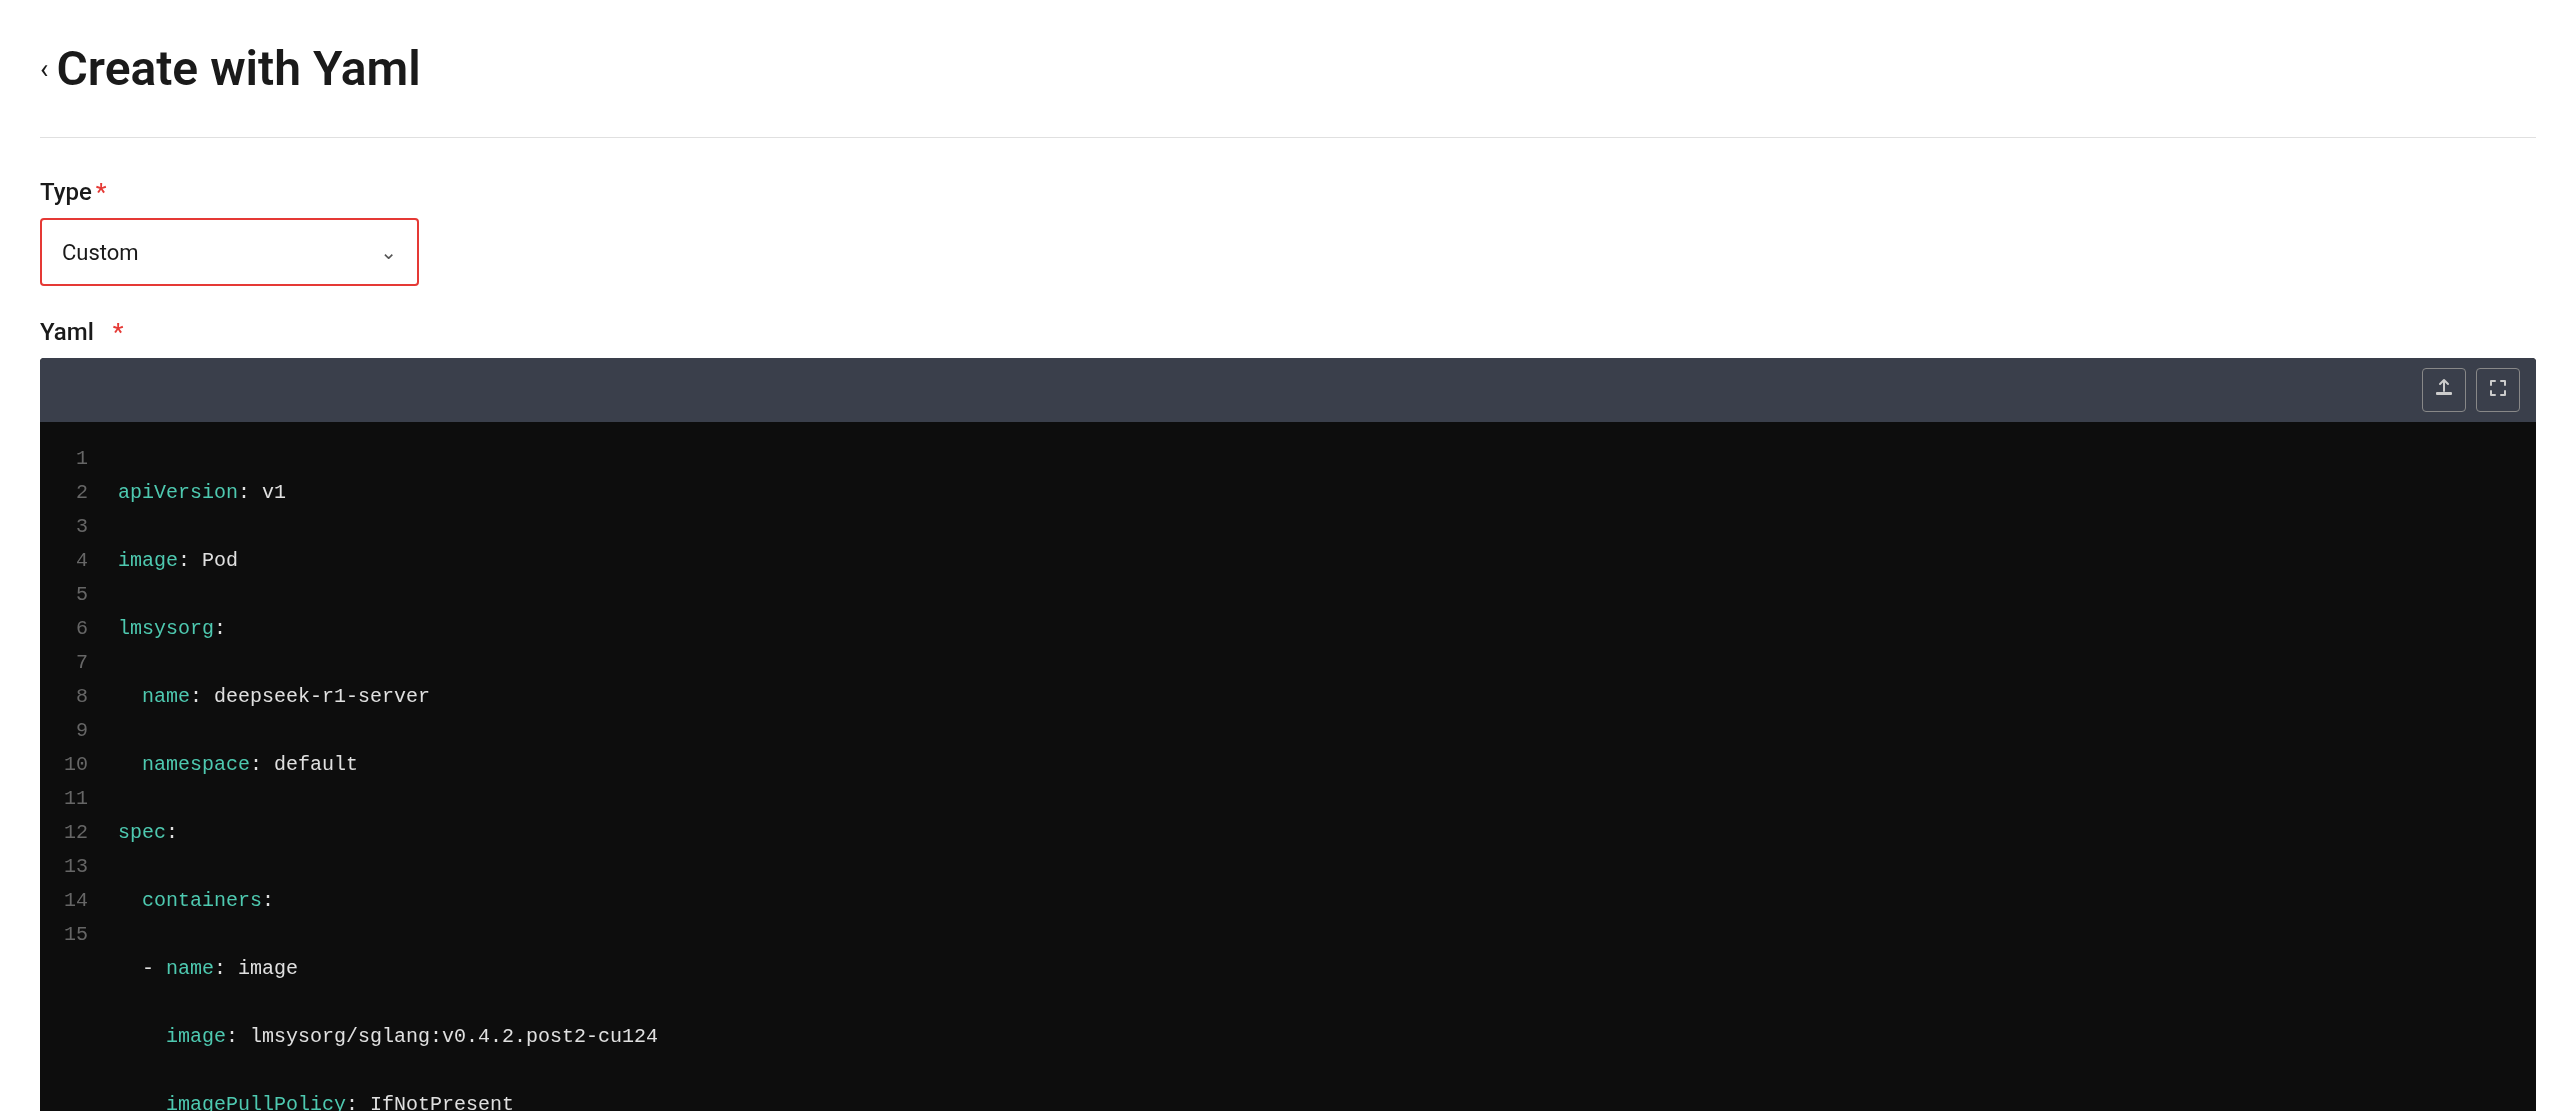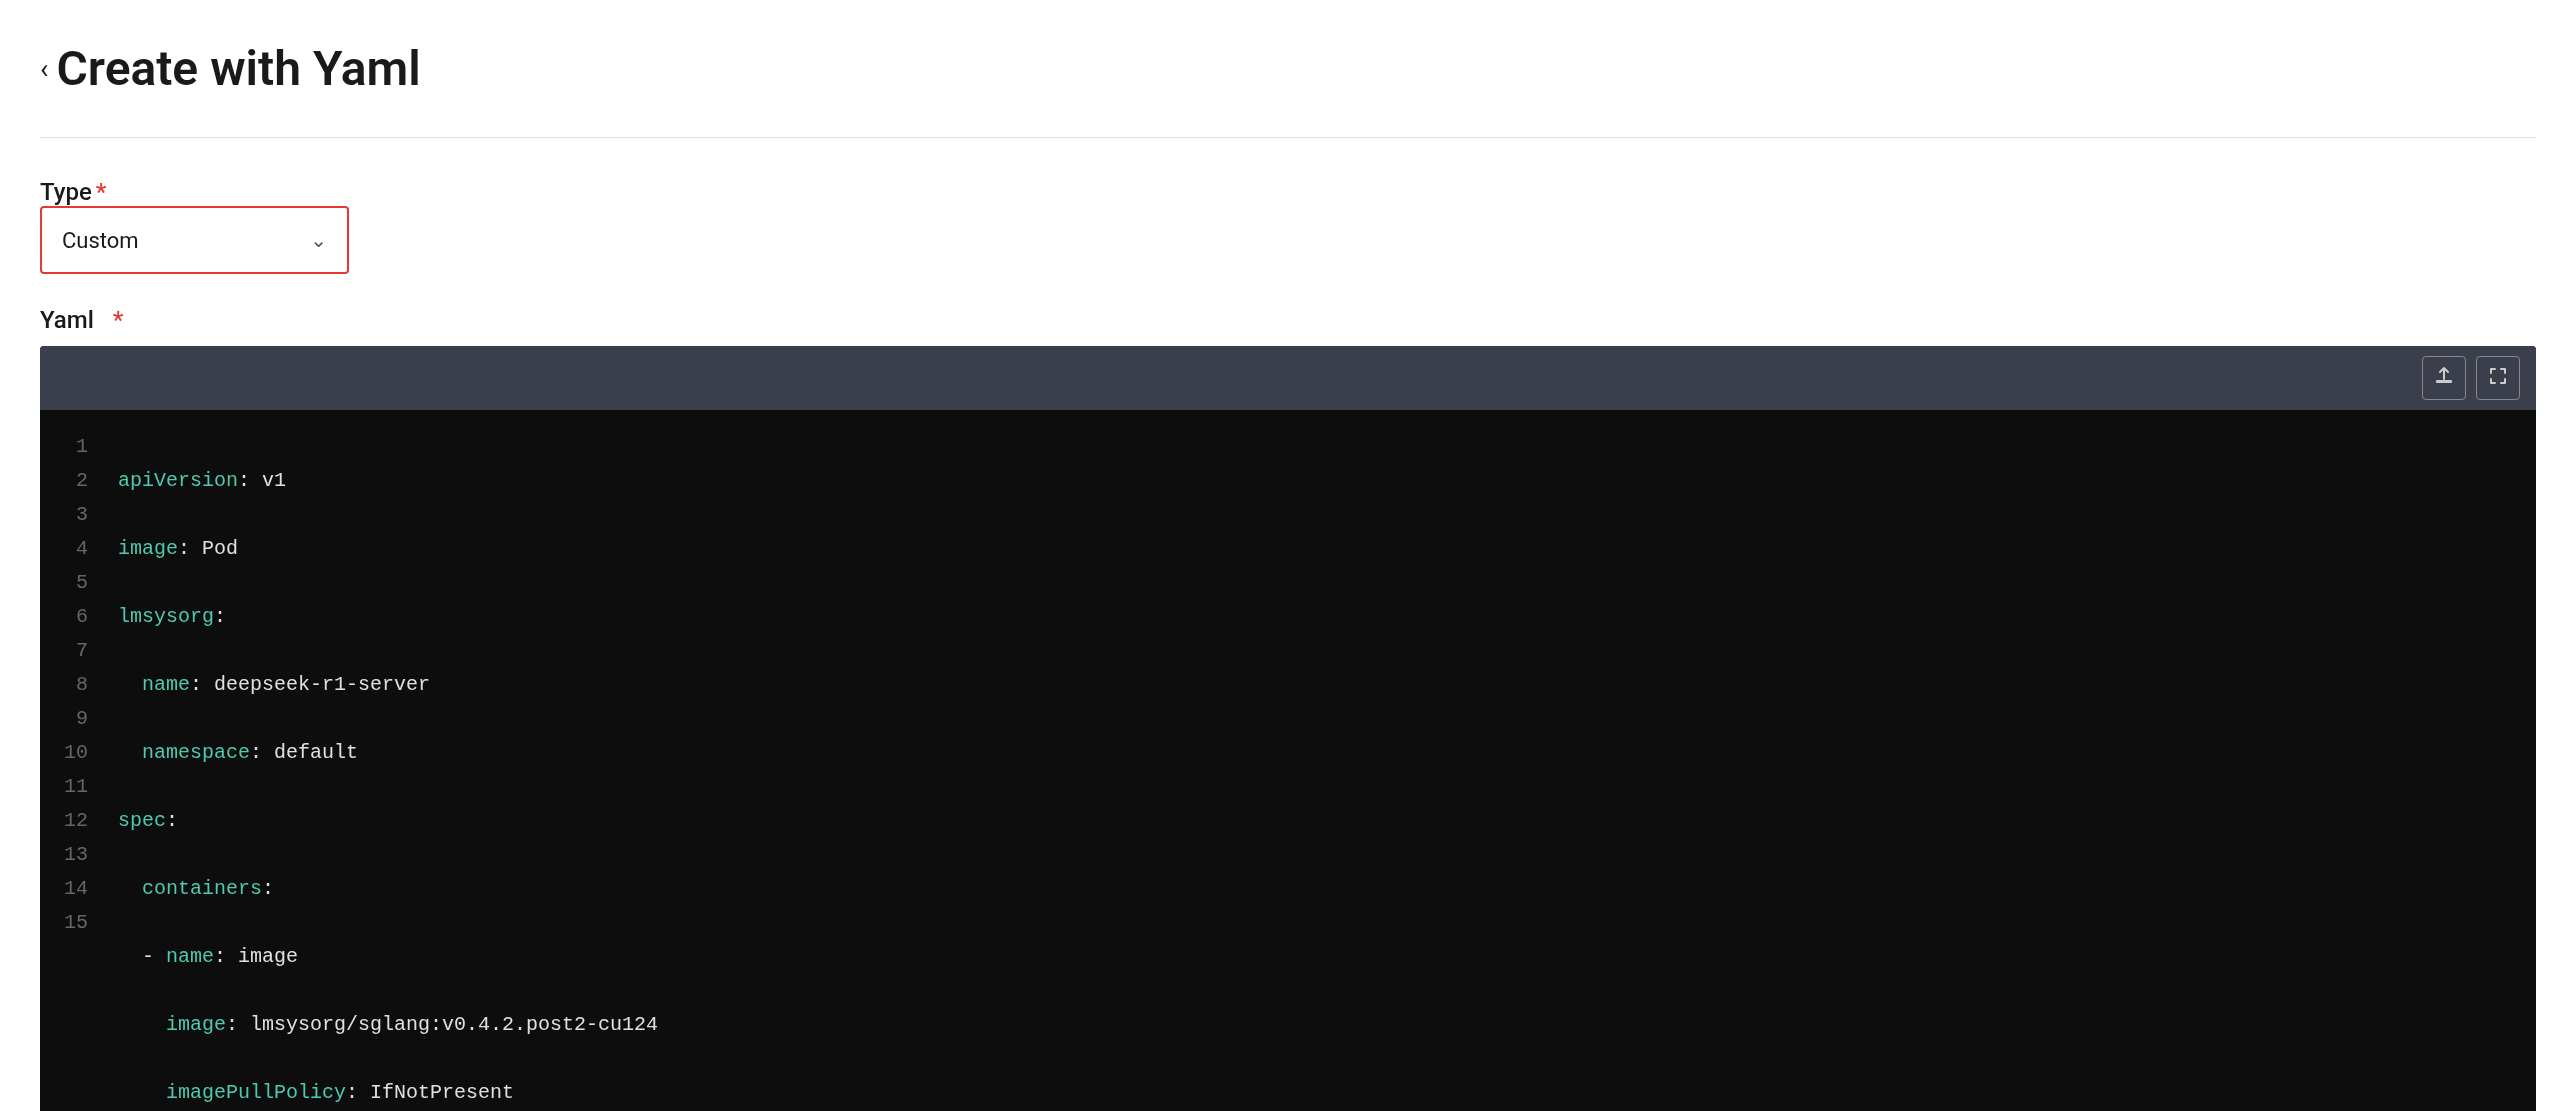--- a/index.html
+++ b/index.html
@@ -48,35 +48,36 @@
     }
 
     .form-section {
       margin-bottom: 24px;
     }
 
     .field-label {
       font-size: 24px;
       font-weight: 500;
       color: #1a1a1a;
+      margin-bottom: 12px;
       display: flex;
       align-items: center;
       gap: 4px;
     }
 
     .required-star {
       color: #e53935;
       font-size: 24px;
     }
 
     .type-dropdown {
       display: flex;
       align-items: center;
       justify-content: space-between;
-      width: 309px;
+      width: 379px;
       height: 68px;
       border: 2.5px solid #e53935;
       border-radius: 4px;
       padding: 0 20px;
       background: #ffffff;
       cursor: pointer;
       font-size: 22px;
       color: #1a1a1a;
     }
 

